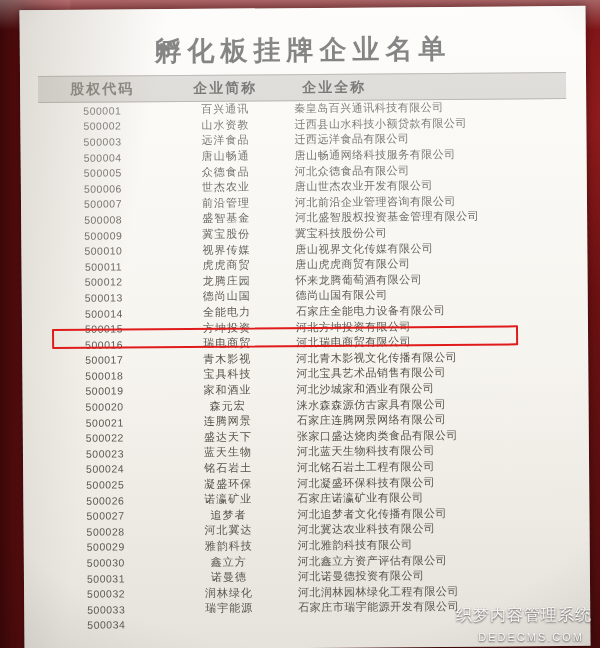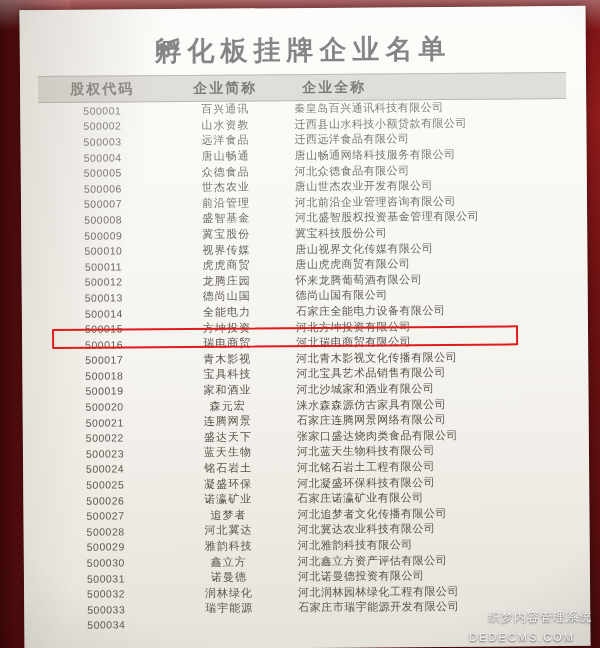--- a/index.html
+++ b/index.html
@@ -136,29 +136,29 @@
     position: absolute;
     inset: 0;
     pointer-events: none;
     background:
       radial-gradient(120% 100% at 50% 45%, rgba(0,0,0,0) 55%, rgba(0,0,0,0.25) 100%);
   }
   .watermark {
     position: absolute;
     right: 8px;
     bottom: 22px;
-    font-size: 12px;
+    font-size: 16px;
     color: rgba(255,255,255,0.92);
     font-family: "Liberation Sans", sans-serif;
     text-shadow: 0 1px 2px rgba(0,0,0,0.7);
     letter-spacing: 1px;
   }
   .watermark-sub {
     position: absolute;
-    right: 25px;
+    right: 16px;
     bottom: 5px;
     font-size: 11px;
     color: rgba(255,255,255,0.9);
     font-family: "Liberation Sans", sans-serif;
     letter-spacing: 2px;
     text-shadow: 0 1px 2px rgba(0,0,0,0.7);
   }
 </style>
 </head>
 <body>

